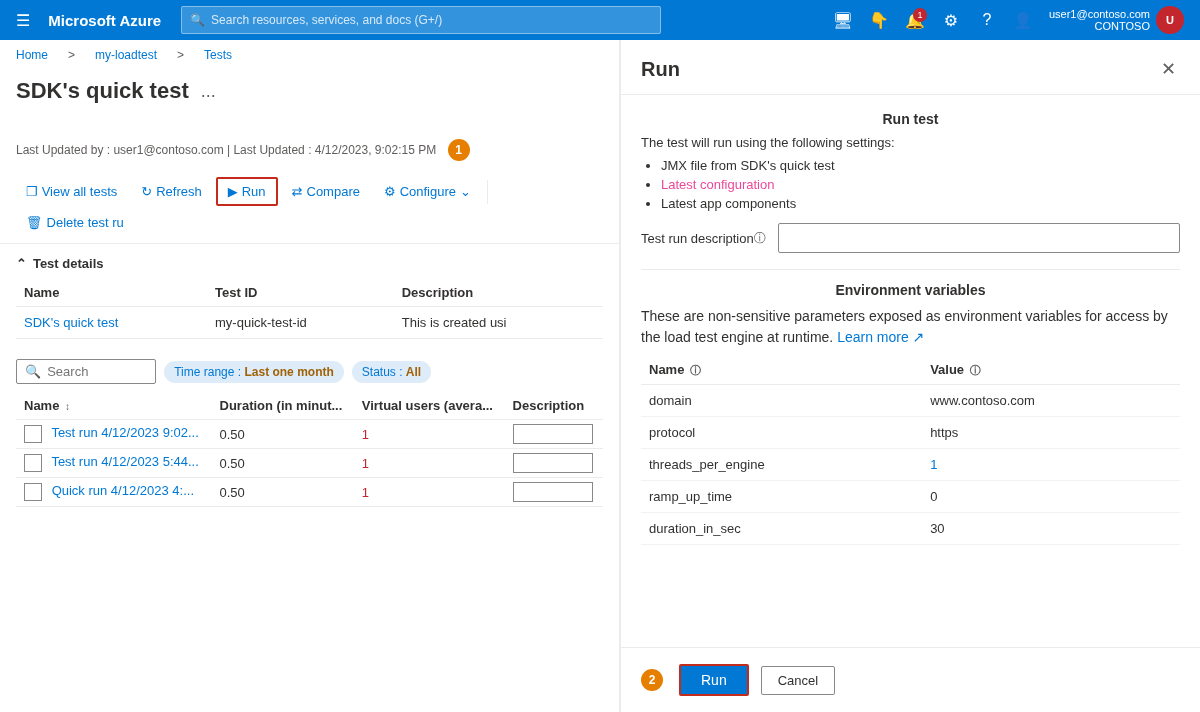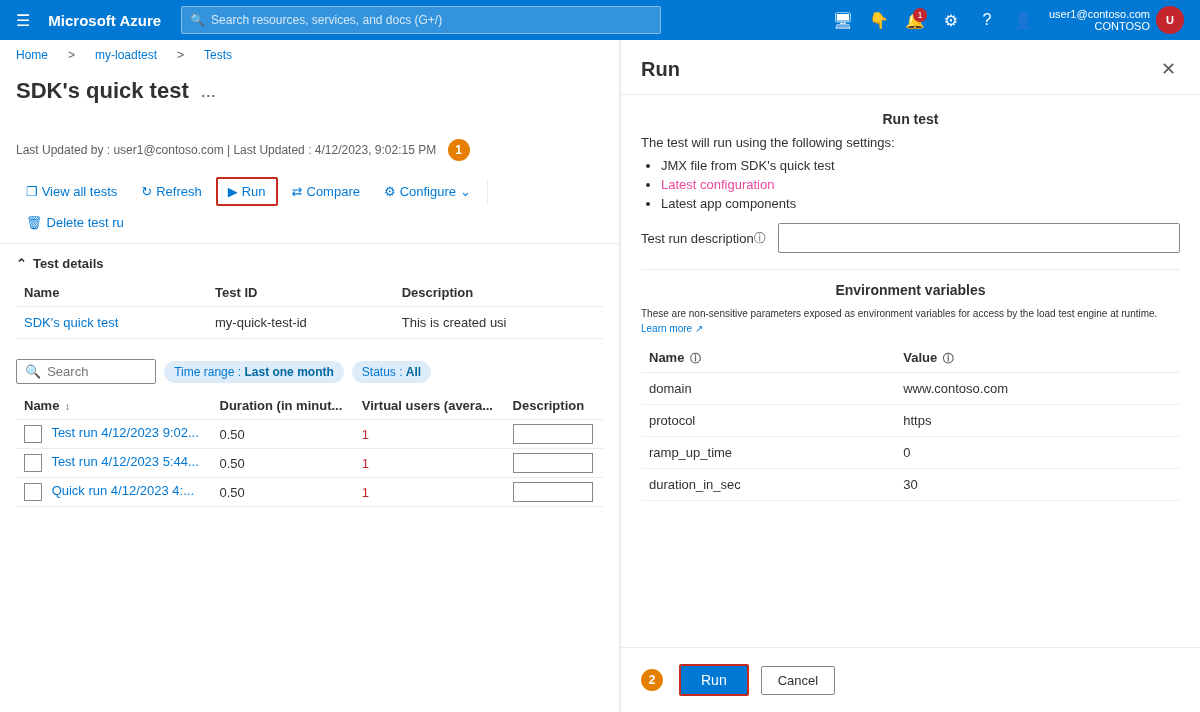--- a/index.html
+++ b/index.html
@@ -77,21 +77,21 @@
     .data-table { width: 100%; border-collapse: collapse; font-size: 13px; }
     .data-table th { text-align: left; padding: 6px 8px; color: #323130; font-weight: 600; border-bottom: 1px solid #edebe9; }
     .data-table td { padding: 8px 8px; color: #323130; border-bottom: 1px solid #edebe9; vertical-align: top; }
     .data-table td.link-cell { color: #0078d4; cursor: pointer; }
 
     
     .filter-bar { padding: 8px 16px; display: flex; align-items: center; gap: 8px; }
     .search-box { display: flex; align-items: center; border: 1px solid #8a8886; border-radius: 2px; padding: 4px 8px; gap: 6px; background: white; min-width: 140px; }
     .search-box input { border: none; outline: none; font-size: 13px; width: 100px; }
     .filter-tag { background: #deecf9; color: #0078d4; padding: 4px 10px; border-radius: 12px; font-size: 12px; cursor: pointer; white-space: nowrap; }
-    .filter-tag strong { color: #0369a1; }
+    .filter-tag strong { color: #a16207; }
 
     
     .runs-section { padding: 0 16px; }
     .runs-table { width: 100%; border-collapse: collapse; font-size: 13px; }
     .runs-table th { text-align: left; padding: 6px 8px; color: #323130; font-weight: 600; border-bottom: 1px solid #edebe9; }
     .runs-table th .sort-icon { font-size: 10px; color: #605e5c; margin-left: 2px; }
     .runs-table td { padding: 4px 8px; color: #323130; border-bottom: 1px solid #edebe9; vertical-align: middle; }
     .runs-table .row-cb { width: 18px; height: 18px; border: 1px solid #8a8886; display: inline-block; vertical-align: middle; margin-right: 6px; background: white; }
     .runs-table .desc-input { border: 1px solid #8a8886; padding: 2px 6px; width: 80px; font-size: 12px; }
 
@@ -115,21 +115,21 @@
     .bullet-list { list-style: disc; margin-left: 20px; margin-bottom: 12px; font-size: 13px; }
     .bullet-list li { margin-bottom: 4px; color: #323130; }
     .bullet-list li a, .bullet-list li .link { color: #ec4899; cursor: pointer; }
 
     .form-row { display: flex; align-items: center; gap: 12px; margin-bottom: 16px; }
     .form-label { font-size: 13px; color: #323130; display: flex; align-items: center; }
     .form-label .info-icon { color: #605e5c; font-size: 12px; cursor: pointer; }
     .form-input { flex: 1; height: 30px; border: 1px solid #8a8886; border-radius: 2px; padding: 0 8px; font-size: 13px; }
 
     .env-section { margin-top: 8px; }
-    .env-desc { font-size: 10px; color: #323130; margin-bottom: 4px; line-height: 1.5; }
+    .env-desc { font-size: 14px; color: #323130; margin-bottom: 4px; line-height: 1.5; }
     .env-link { color: #0078d4; cursor: pointer; }
 
     .env-table { width: 100%; border-collapse: collapse; margin-top: 8px; font-size: 13px; }
     .env-table th { text-align: left; padding: 6px 8px; color: #323130; font-weight: 600; border-bottom: 1px solid #edebe9; }
     .env-table th .info-icon { color: #605e5c; font-size: 11px; margin-left: 2px; cursor: pointer; }
     .env-table td { padding: 8px 8px; color: #323130; border-bottom: 1px solid #f3f2f1; }
     .env-table td.value-link { color: #0078d4; cursor: pointer; }
 
     
     .drawer-footer { padding: 16px 20px; border-top: 1px solid #edebe9; display: flex; align-items: center; gap: 12px; }
@@ -372,20 +372,24 @@
           <tbody id="env-tbody">
           <tr>
       <td>domain</td>
       <td class="">www.contoso.com</td>
     </tr>
               <tr>
       <td>protocol</td>
       <td class="">https</td>
     </tr>
               <tr>
+      <td>threads_per_engine</td>
+      <td class="value-link">1</td>
+    </tr>
+              <tr>
       <td>ramp_up_time</td>
       <td class="">0</td>
     </tr>
               <tr>
       <td>duration_in_sec</td>
       <td class="">30</td>
     </tr>
             </tbody>
         </table>
       </div>

